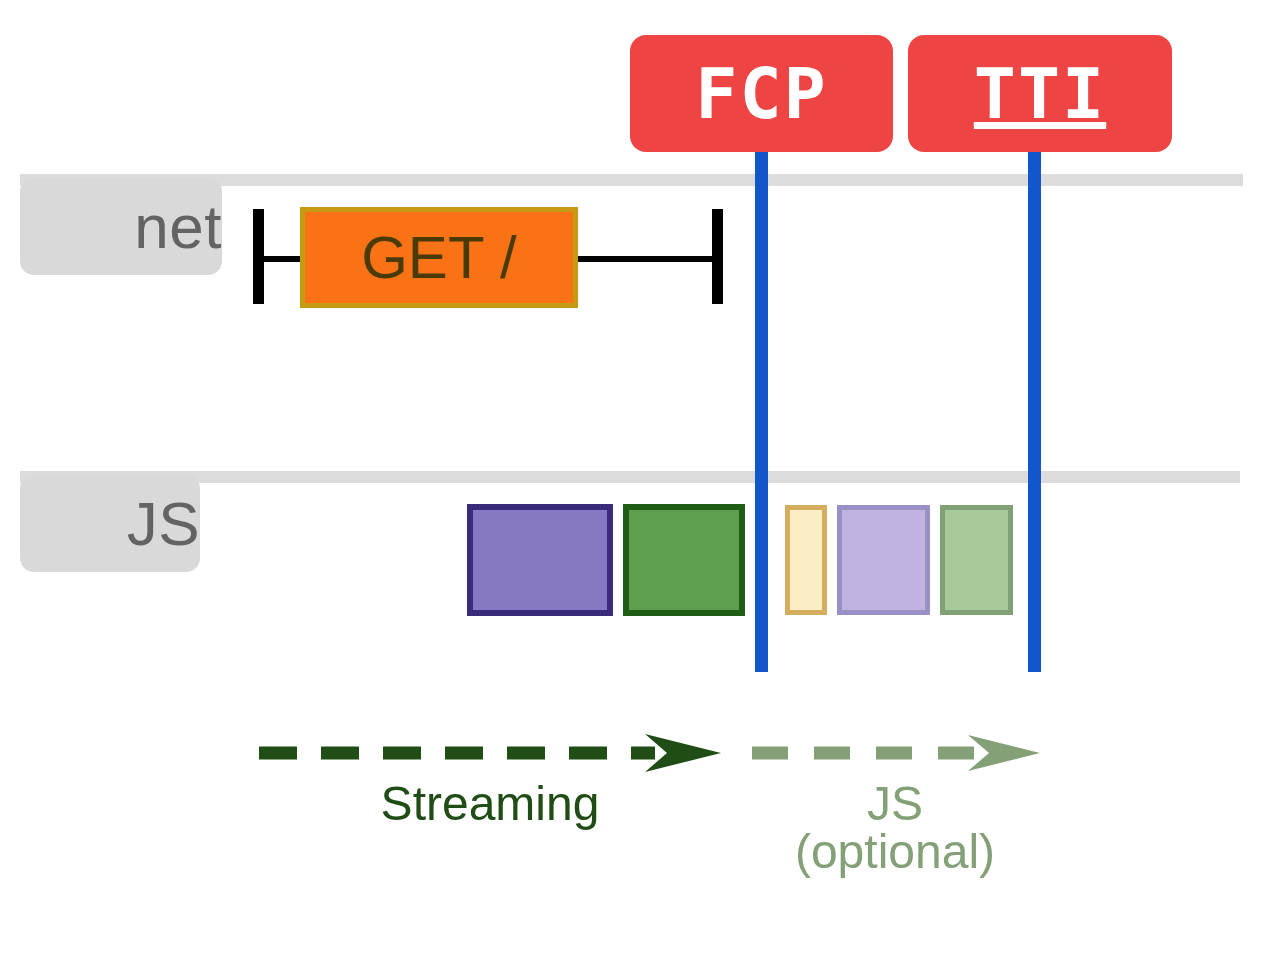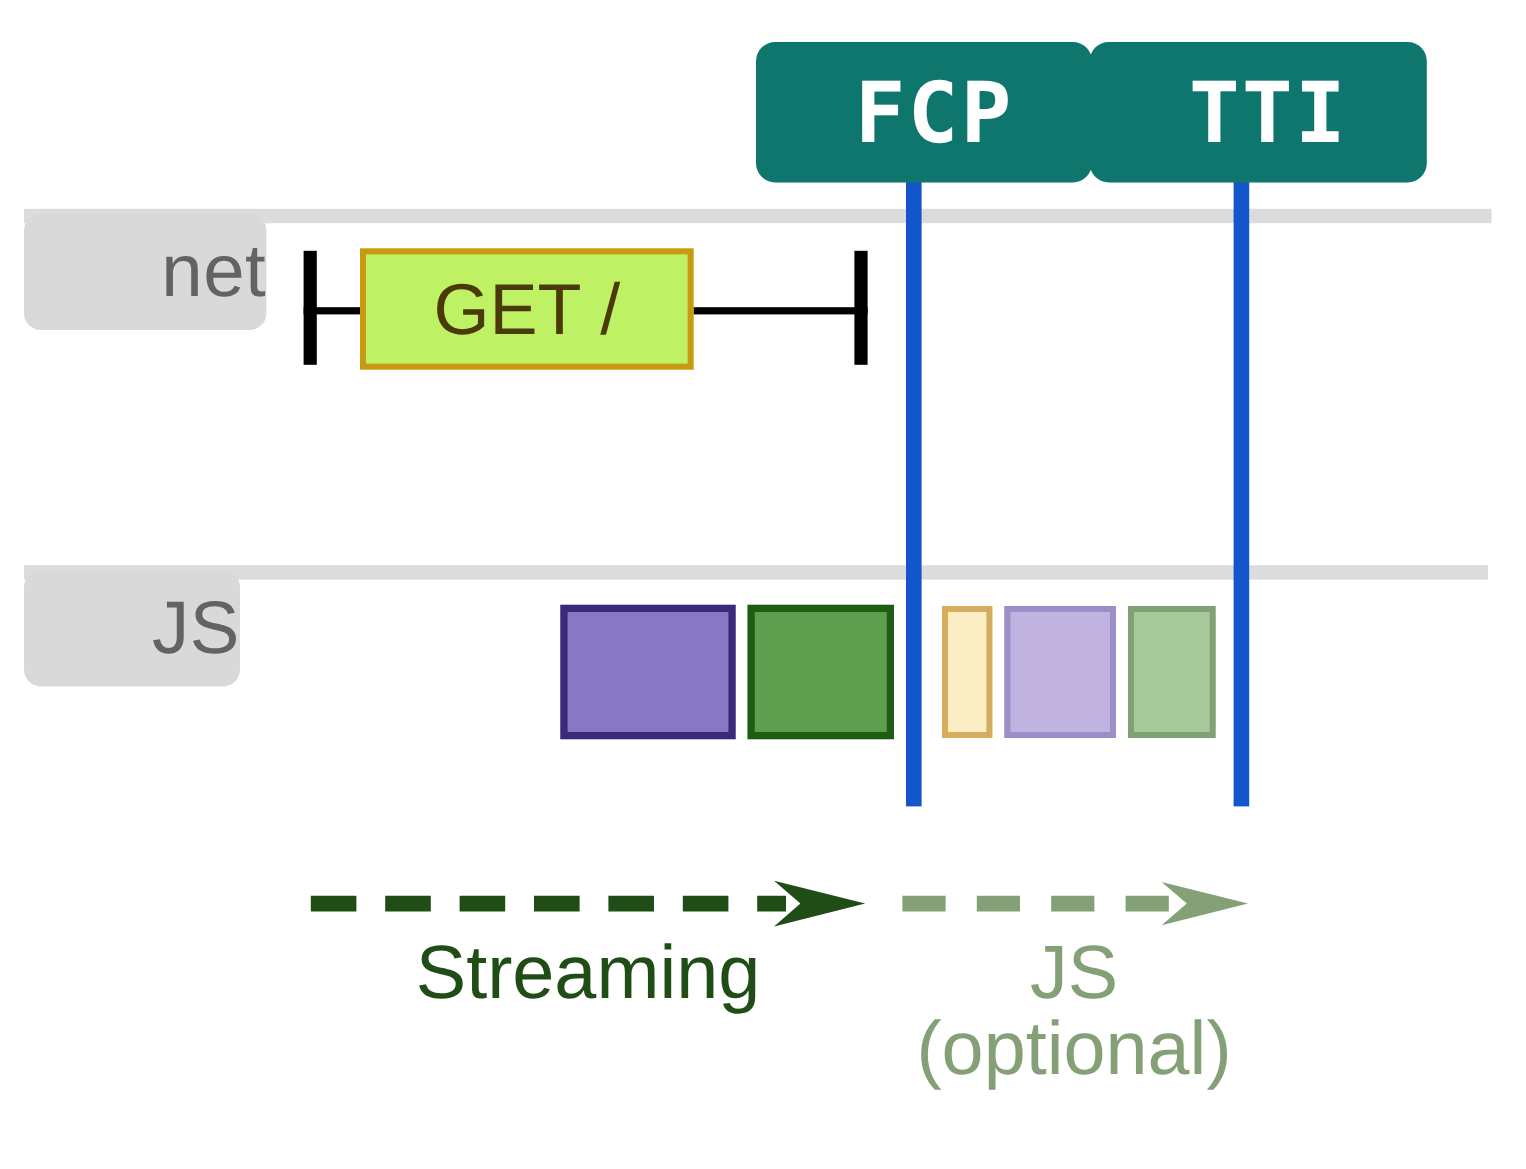--- a/index.html
+++ b/index.html
@@ -35,28 +35,27 @@
     justify-content: flex-end;
     color: #636363;
     font-size: 62px;
     line-height: 1;
     letter-spacing: 0.5px;
   }
 
   
   .marker-flag {
     position: absolute;
-    background: #0f766e;
+    background: #ef4444;
     border-radius: 16px;
     display: flex;
     align-items: center;
     justify-content: center;
     color: #ffffff;
     font-weight: bold;
-    padding-left: 17px;
   }
   .marker-flag.mono {
     font-family: "DejaVu Sans Mono", monospace;
     font-size: 70px;
     letter-spacing: 2px;
   }
   .marker-line {
     position: absolute;
     width: 13px;
     background: #1355ca;
@@ -68,21 +67,21 @@
     width: 11px;
     background: #000000;
   }
   .whisker-line {
     position: absolute;
     height: 6px;
     background: #000000;
   }
   .request-bar {
     position: absolute;
-    background: #bef264;
+    background: #f97316;
     border: 5px solid #c89a14;
     box-sizing: border-box;
     display: flex;
     align-items: center;
     justify-content: center;
     color: #4a3a08;
     font-size: 60px;
     line-height: 1;
   }
 
@@ -95,21 +94,21 @@
 
   
   .anno-arrow {
     position: absolute;
     height: 40px;
   }
   .anno-caption {
     position: absolute;
     text-align: center;
     line-height: 1.0;
-    font-size: 63px;
+    font-size: 48px;
     white-space: pre-line;
   }
 </style>
 </head>
 <body>
 
 <div id="stage">
 
   <div class="row-rule" style="left:20px; top:174px; width:1223px;"></div>
   <div class="row-rule" style="left:20px; top:471px; width:1220px;"></div>
@@ -121,21 +120,21 @@
   <div class="lane-chip" style="left:20px; top:475px; width:180px; height:97px;">
     <span>JS</span>
   </div>
 
   <div class="marker-line" style="left:755px; top:140px; height:532px;"></div>
   <div class="marker-flag mono" style="left:630px; top:35px; width:263px; height:117px;">
     <span>FCP</span>
   </div>
 
   <div class="marker-line" style="left:1028px; top:140px; height:532px;"></div>
-  <div class="marker-flag mono" style="left:908px; top:35px; width:264px; height:117px;">
+  <div class="marker-flag mono" style="left:908px; top:35px; width:264px; height:117px;text-decoration:underline;">
     <span>TTI</span>
   </div>
 
   <div class="whisker-line" style="left:253px; top:256px; width:470px;"></div>
   <div class="whisker-cap" style="left:253px; top:209px; width:11px; height:95px;"></div>
   <div class="whisker-cap" style="left:712px; top:209px; width:11px; height:95px;"></div>
   <div class="request-bar" style="left:300px; top:207px; width:278px; height:101px;">
     <span>GET /</span>
   </div>
 

